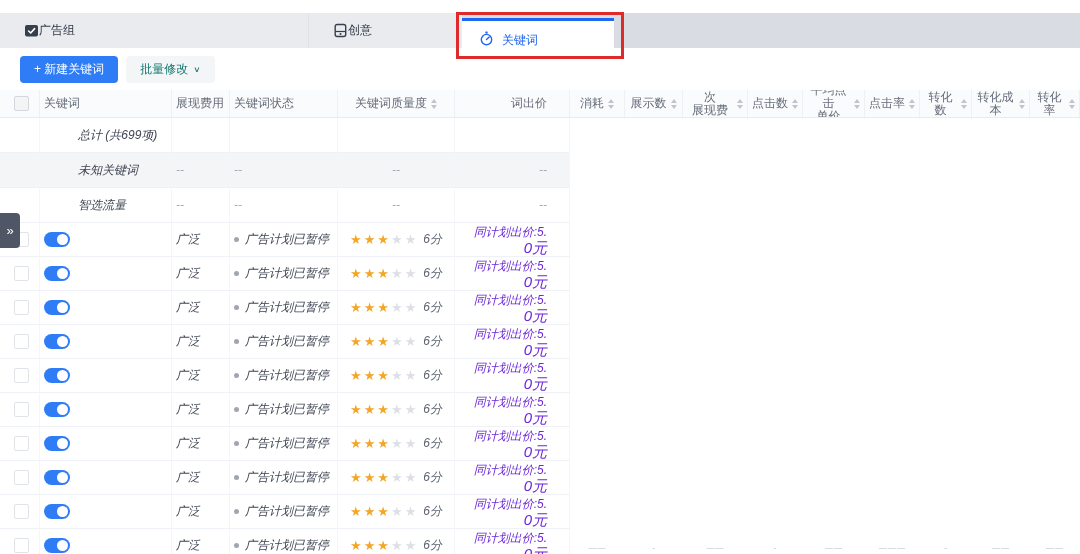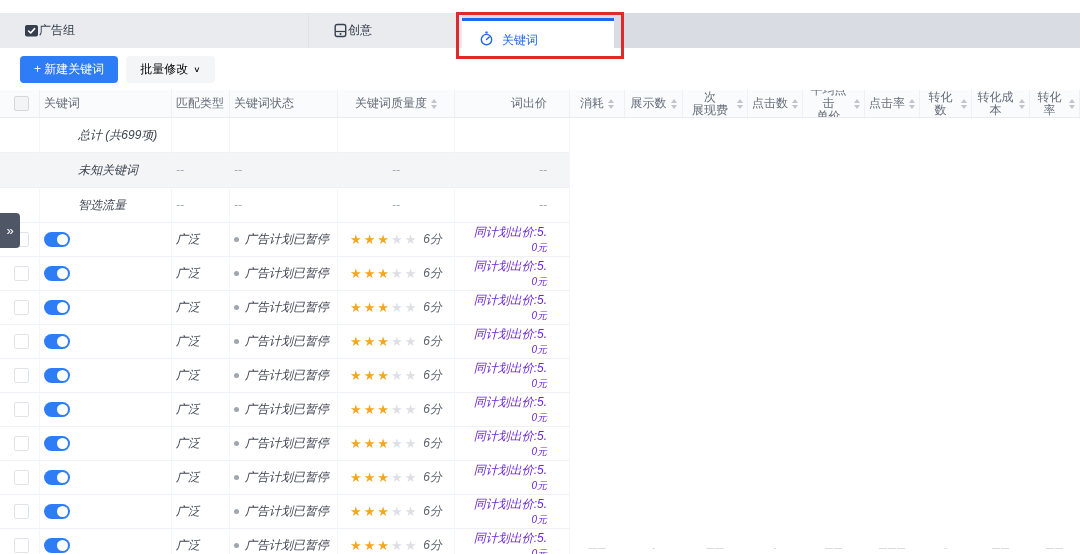--- a/index.html
+++ b/index.html
@@ -19,21 +19,21 @@
   .red-box{position:absolute;left:456px;top:12px;width:162px;height:41px;
     border:3px solid #dd2a2a;z-index:5;pointer-events:none;}
 
   
   .toolbar{position:absolute;left:0;top:48px;width:1080px;height:42px;background:#fff;
     display:flex;align-items:center;padding-left:20px;box-sizing:border-box;gap:8px;}
   .btn{height:27px;border:none;border-radius:4px;font-size:12px;padding:0 14px;
     display:inline-flex;align-items:center;gap:5px;cursor:pointer;
     font-family:"Liberation Sans","DejaVu Sans",sans-serif;}
   .btn-primary{background:#2e7cf6;color:#fff;}
-  .btn-ghost{background:#f4f5f7;color:#000000;}
+  .btn-ghost{background:#f4f5f7;color:#0f766e;}
   .btn-ghost .caret{font-size:10px;transform:scaleY(.8);}
 
   
   .table{position:absolute;left:0;top:90px;width:1080px;bottom:0;
     --cols:40px 132px 58px 108px 117px 115px 55px 58px 65px 55px 62px 55px 52px 58px 50px;}
   .thead{display:grid;grid-template-columns:var(--cols);height:28px;background:#fafbfc;}
   .th{display:flex;align-items:center;justify-content:flex-start;color:#666d7a;
     border-bottom:1px solid #e8ebef;border-right:1px solid #eef1f4;
     padding:0 4px;box-sizing:border-box;overflow:hidden;}
   .th.center{justify-content:center;}
@@ -48,21 +48,21 @@
   .tr.sp{height:35px;}
   .td{display:flex;align-items:center;border-bottom:1px solid #eef1f5;
     border-right:1px solid #f4f6f9;box-sizing:border-box;overflow:hidden;padding:0 4px;}
   .tr.shaded .td{background:#f4f5f7;}
   .td.indent{padding-left:38px;}
   .td.kw{padding-left:4px;gap:10px;}
   .td.center{justify-content:center;}
   .td.right{justify-content:flex-end;padding-right:22px;}
   .td.bid{flex-direction:column;align-items:flex-end;justify-content:center;
     padding-right:22px;line-height:15px;color:#6d28d9;}
-  .td.bid .l2{font-size:10px;}
+  .td.bid .l2{font-size:15px;}
   .dash{color:#a7adb7;}
 
   .checkbox{width:13px;height:13px;border:1px solid #e0e4e9;border-radius:2px;background:#fff;margin-left:10px;}
   .checkbox.header-cb{border-color:#d4d8de;background:#f3f4f6;}
   .toggle{width:26px;height:15px;border-radius:8px;background:#2e7cf6;position:relative;flex:none;}
   .toggle .knob{position:absolute;top:2px;right:2px;width:11px;height:11px;border-radius:50%;background:#fff;}
   .dot{width:5px;height:5px;border-radius:50%;background:#a0a6b1;margin-right:6px;flex:none;}
   .star{color:#dcdfe4;font-size:13px;margin-right:2px;}
   .star.filled{color:#f5a623;}
   .score{margin-left:5px;color:#5c6370;}
@@ -134,21 +134,21 @@
 
   <div class="table">
     <div class="thead" id="thead">
         <div class="th left">
           <div class="checkbox header-cb"></div>
         </div>
         <div class="th left">
           <span class="th-label">关键词</span>
         </div>
         <div class="th left">
-          <span class="th-label">匹配类型</span>
+          <span class="th-label">展现费用</span>
         </div>
         <div class="th left">
           <span class="th-label">关键词状态</span>
         </div>
         <div class="th center">
           <span class="th-label">关键词质量度</span>
           <span class="sort">
             <i class="up"></i>
             <i class="dn"></i>
           </span>

